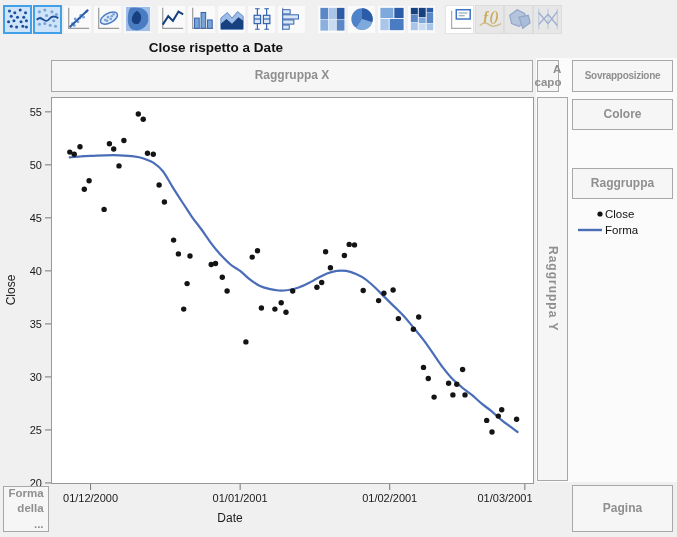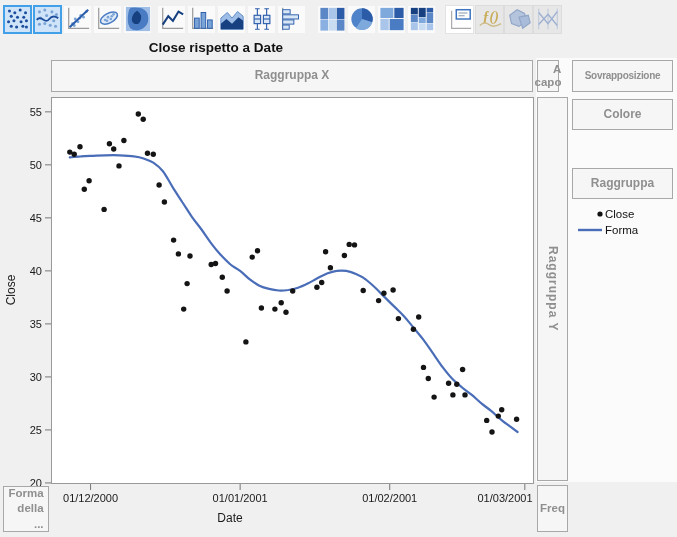--- a/index.html
+++ b/index.html
@@ -320,21 +320,21 @@
   <div class="title">Close rispetto a Date</div>
 
   <div class="zone zone-rx">Raggruppa X</div>
   <div class="zone zone-acapo">A capo</div>
   <div class="zone zone-sov">Sovrapposizione</div>
   <div class="zone zone-colore">Colore</div>
   <div class="zone zone-int">Raggruppa</div>
   <div class="zone zone-ry">
     <span class="vtext">Raggruppa Y</span>
   </div>
-  <div class="zone zone-freq">Freq</div>
+  <div class="zone zone-pagina">Pagina</div>
   <div class="zone zone-forma">Forma della ...</div>
 
   <div class="legend" id="legend">
       <div class="legend-row">
         <span><svg width="29" height="12">
             <circle cx="24" cy="7" r="2.6" fill="#111111"></circle>
           </svg></span>
         <span class="legend-label">Close</span>
       </div>
       <div class="legend-row">

